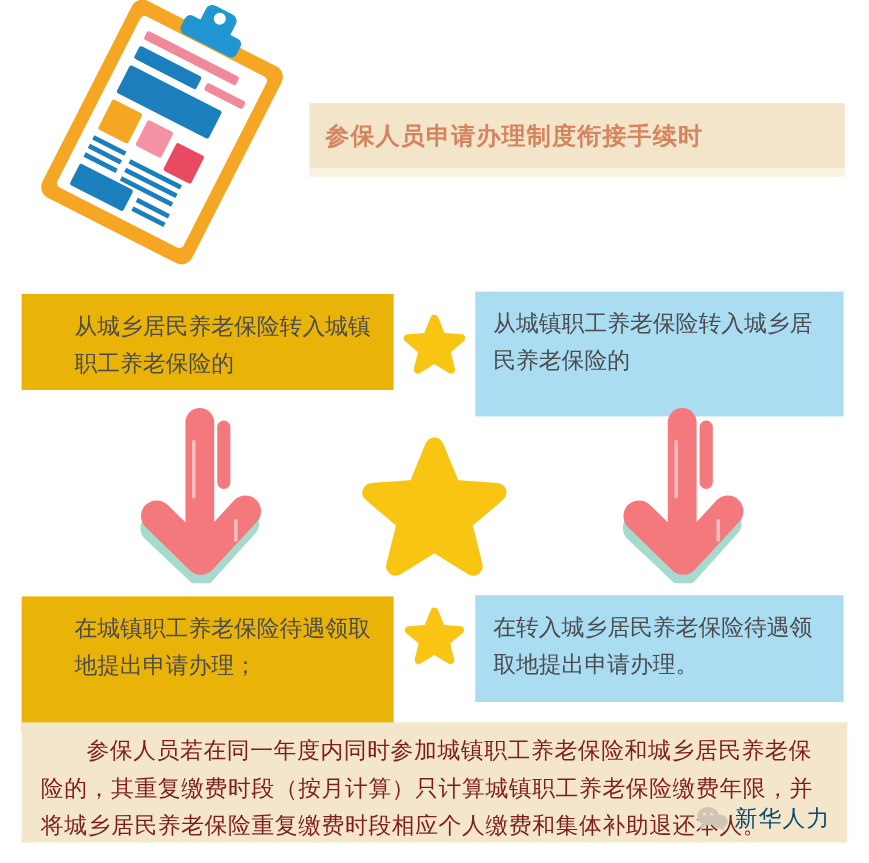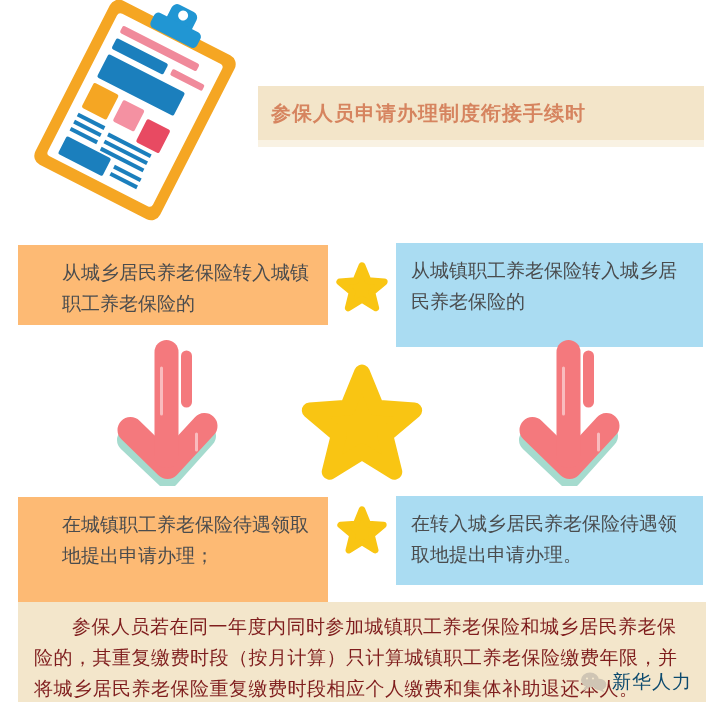--- a/index.html
+++ b/index.html
@@ -39,21 +39,21 @@
   }
   
   .flow-box {
     position: absolute;
     box-sizing: border-box;
     padding: 13px 15px;
     font-size: 19px;
     line-height: 1.62;
     color: #4a4c4e;
   }
-  .teal { background: #fdba74; padding-left: 44px; }
+  .teal { background: #eab308; padding-left: 44px; }
   .blue { background: #aadcf2; }
   .box-tl { left: 18px;  top: 245px; width: 310px; height: 80px; }
   .box-tr { left: 396px; top: 243px; width: 307px; height: 104px; }
   .box-bl { left: 18px;  top: 497px; width: 310px; height: 112px; }
   .box-br { left: 396px; top: 496px; width: 307px; height: 89px; }
   .star { position: absolute; }
   .star-top    { left: 336px; top: 262px; width: 52px;  height: 52px; }
   .star-center { left: 298px; top: 364px; width: 128px; height: 122px; }
   .star-bottom { left: 337px; top: 506px; width: 50px;  height: 50px; }
   .arrow { position: absolute; width: 138px; height: 148px; }

